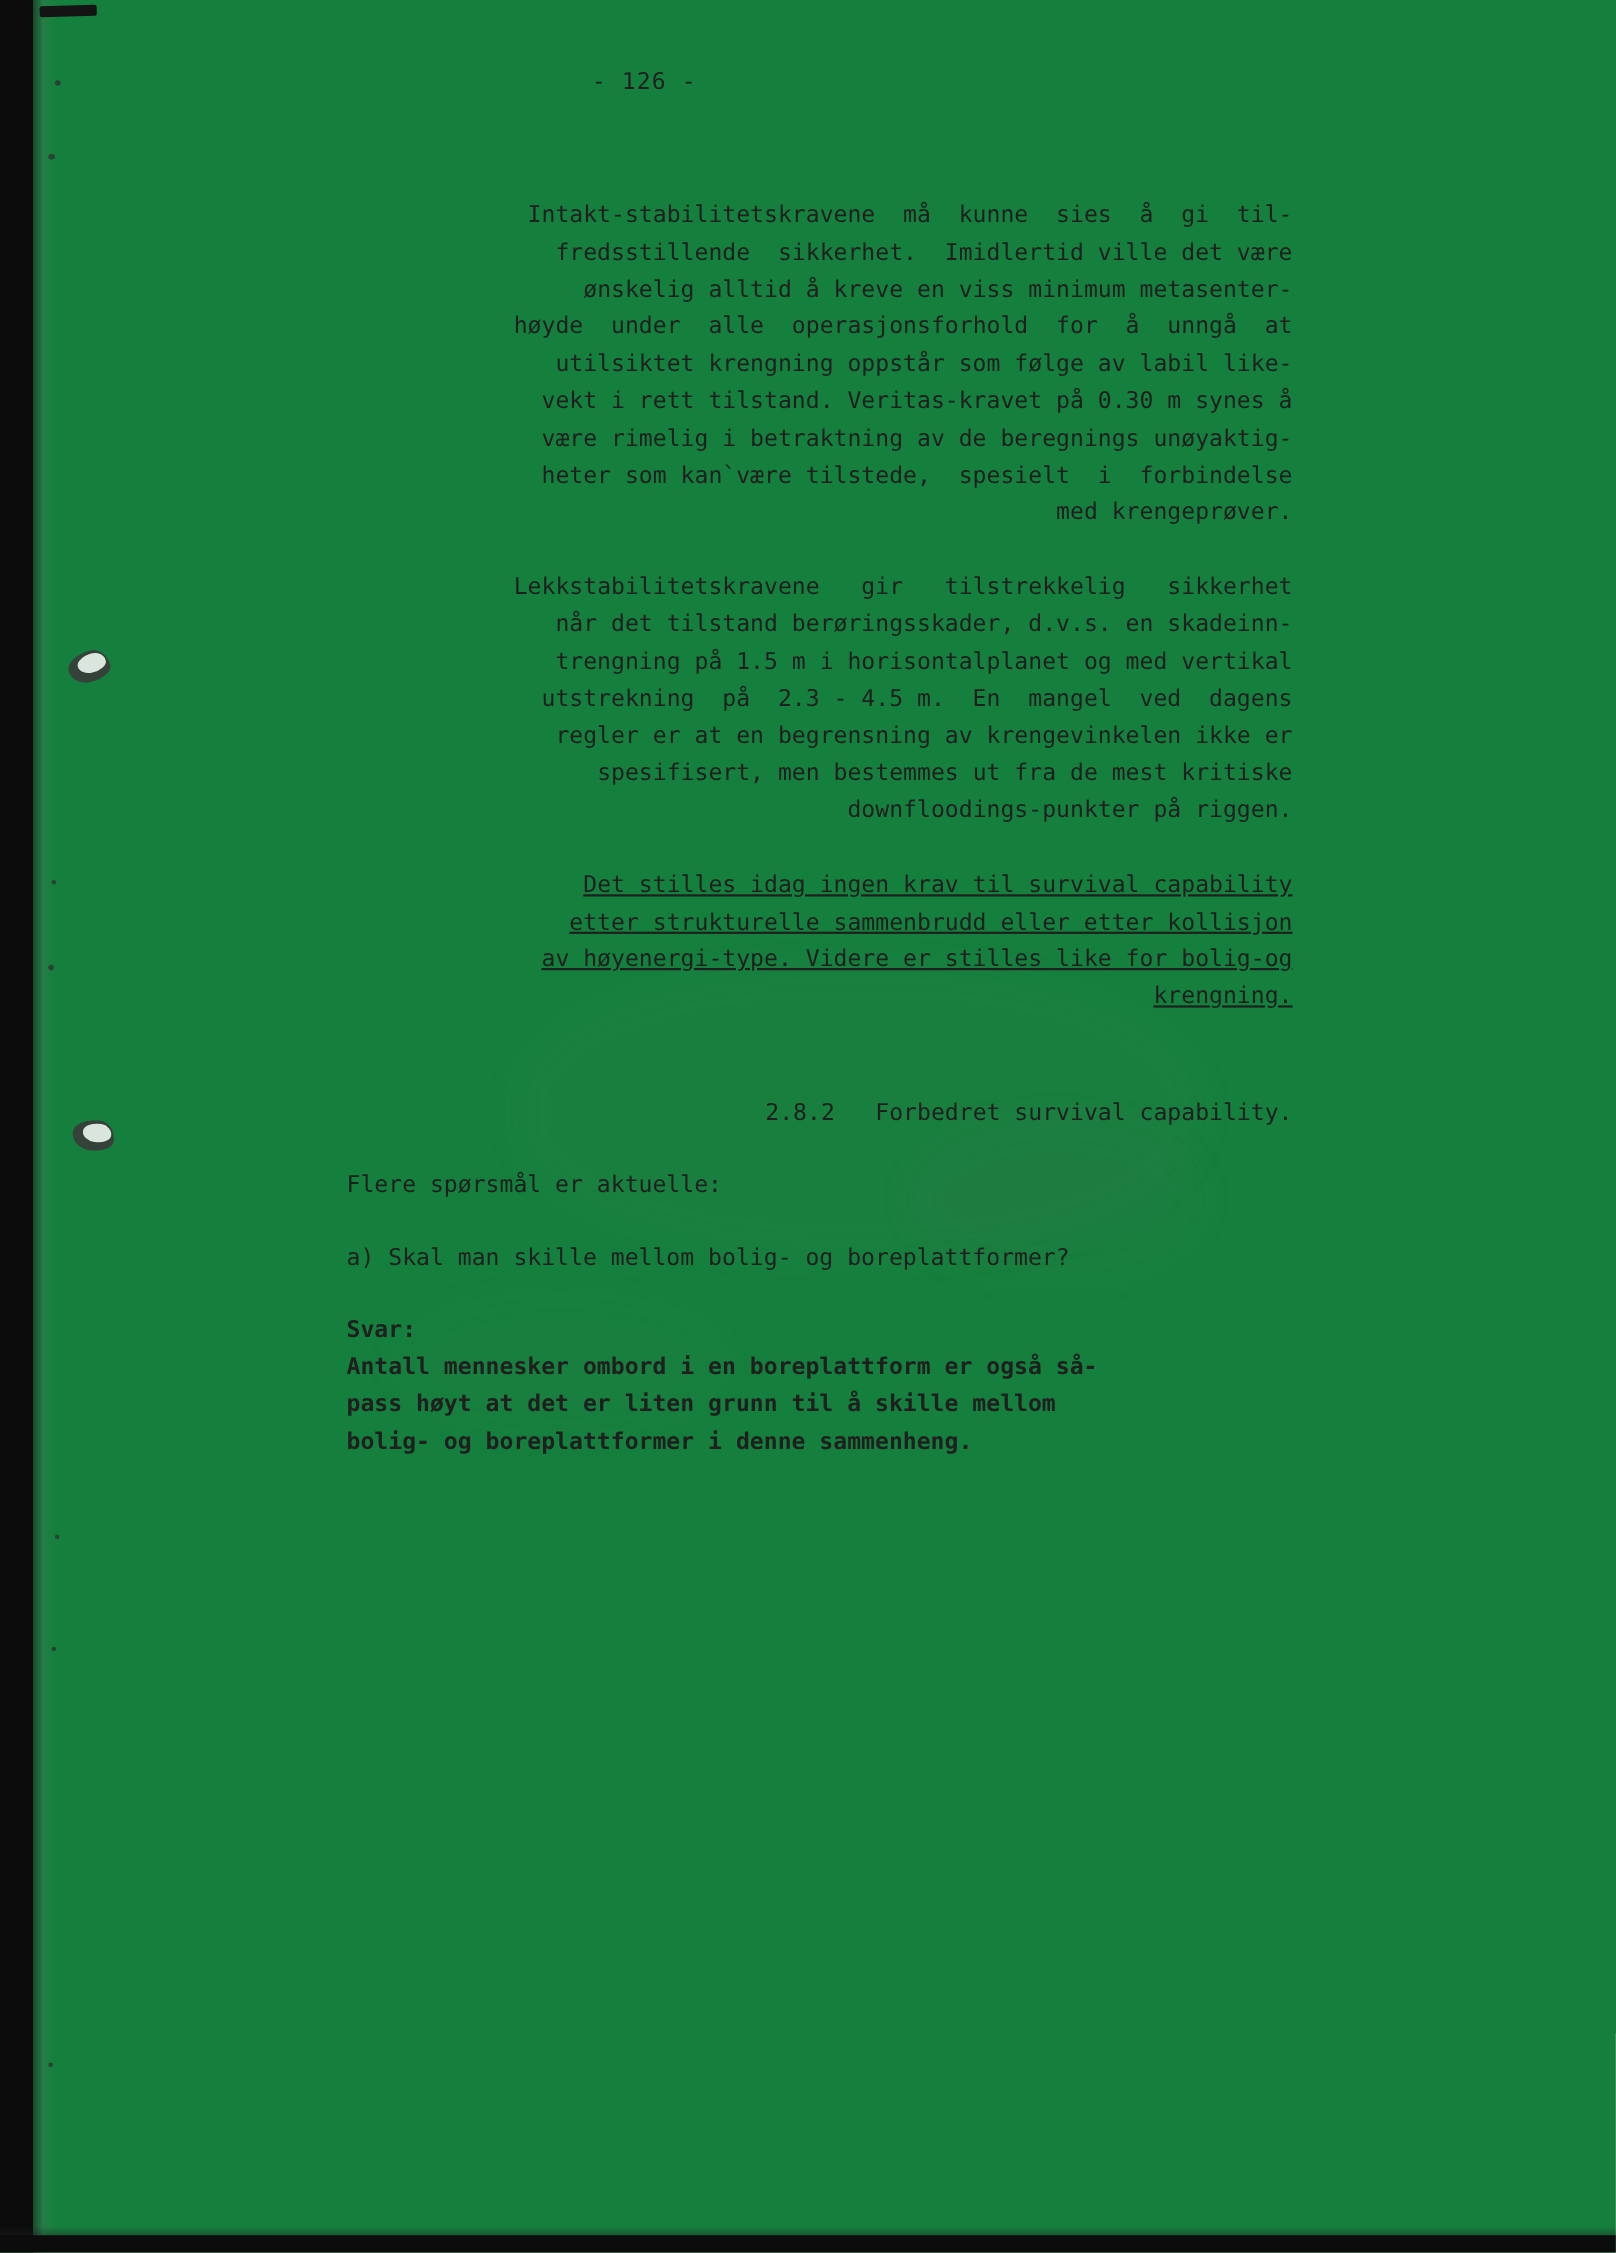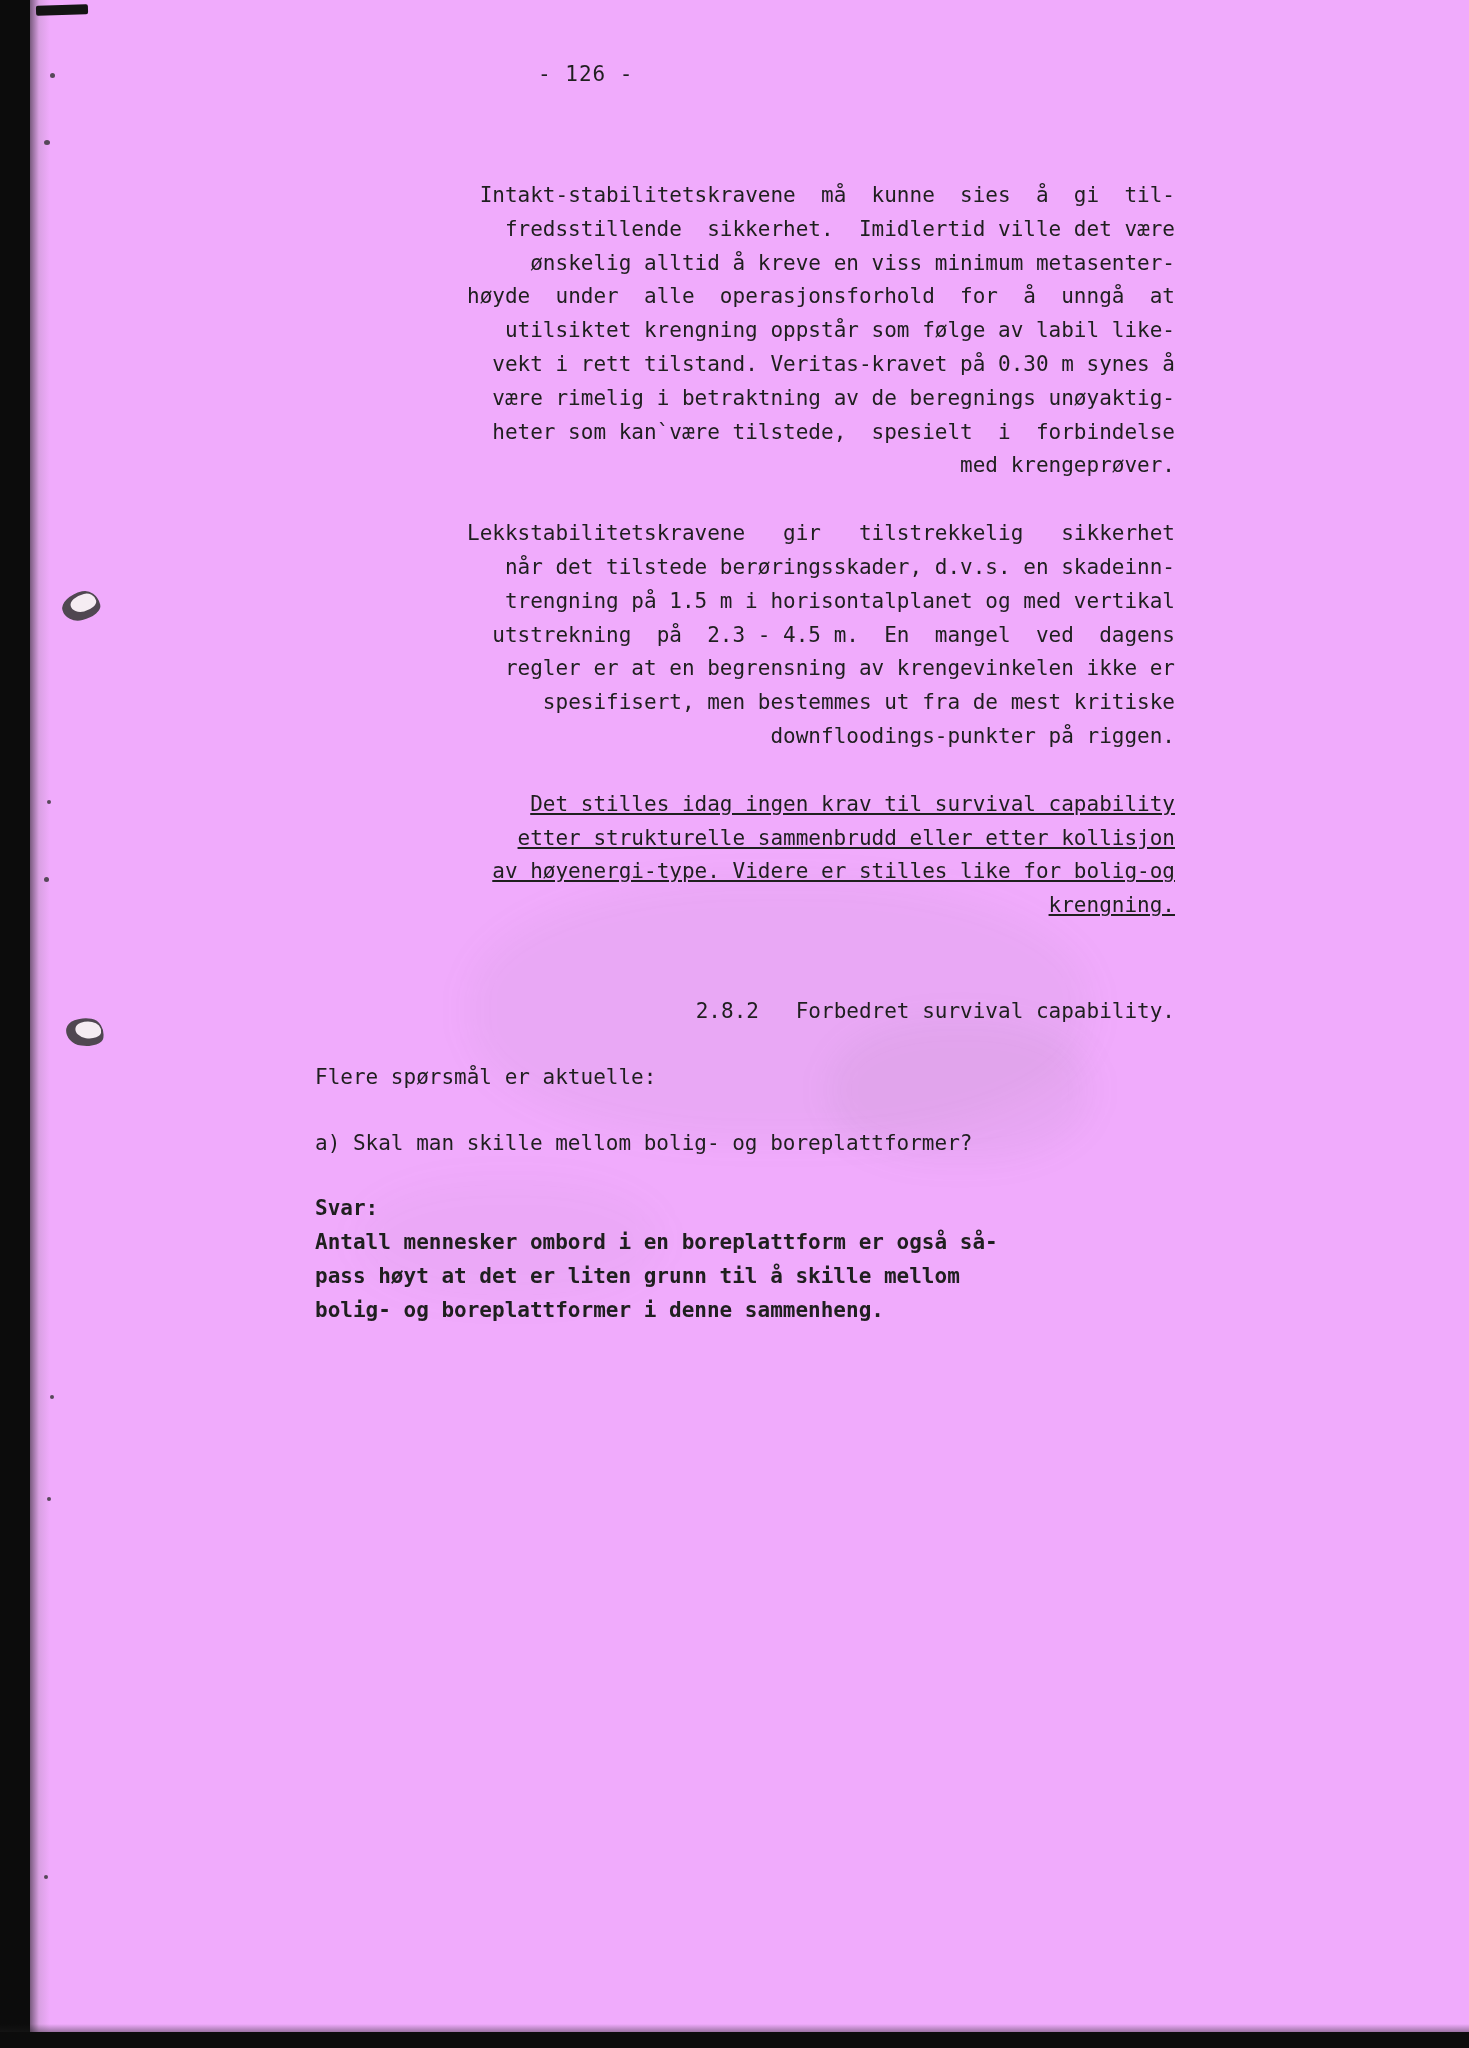--- a/index.html
+++ b/index.html
@@ -4,21 +4,21 @@
 <style>
   html, body {
     margin: 0;
     padding: 0;
     background: #e8e8e6;
   }
   .scan {
     position: relative;
     width: 1469px;
     height: 2048px;
-    background: #f0abfc;
+    background: #15803d;
     overflow: hidden;
     font-family: "DejaVu Sans Mono", "Liberation Mono", monospace;
     color: #1f1f1f;
   }
   
   .edge-left {
     position: absolute; left: 0; top: 0;
     width: 30px; height: 100%;
     background: #0c0c0c;
   }
@@ -156,21 +156,21 @@
       <div class="line">høyde  under  alle  operasjonsforhold  for  å  unngå  at</div>
       <div class="line">utilsiktet krengning oppstår som følge av labil like-</div>
       <div class="line">vekt i rett tilstand. Veritas-kravet på 0.30 m synes å</div>
       <div class="line">være rimelig i betraktning av de beregnings unøyaktig-</div>
       <div class="line">heter som kan`være tilstede,  spesielt  i  forbindelse</div>
       <div class="line">med krengeprøver.</div>
     </div>
 
     <div class="para">
       <div class="line">Lekkstabilitetskravene   gir   tilstrekkelig   sikkerhet</div>
-      <div class="line">når det tilstede berøringsskader, d.v.s. en skadeinn-</div>
+      <div class="line">når det tilstand berøringsskader, d.v.s. en skadeinn-</div>
       <div class="line">trengning på 1.5 m i horisontalplanet og med vertikal</div>
       <div class="line">utstrekning  på  2.3 - 4.5 m.  En  mangel  ved  dagens</div>
       <div class="line">regler er at en begrensning av krengevinkelen ikke er</div>
       <div class="line">spesifisert, men bestemmes ut fra de mest kritiske</div>
       <div class="line">downfloodings-punkter på riggen.</div>
     </div>
 
     <div class="para gap-large">
       <div class="line">Det stilles idag ingen krav til survival capability</div>
       <div class="line">etter strukturelle sammenbrudd eller etter kollisjon</div>

